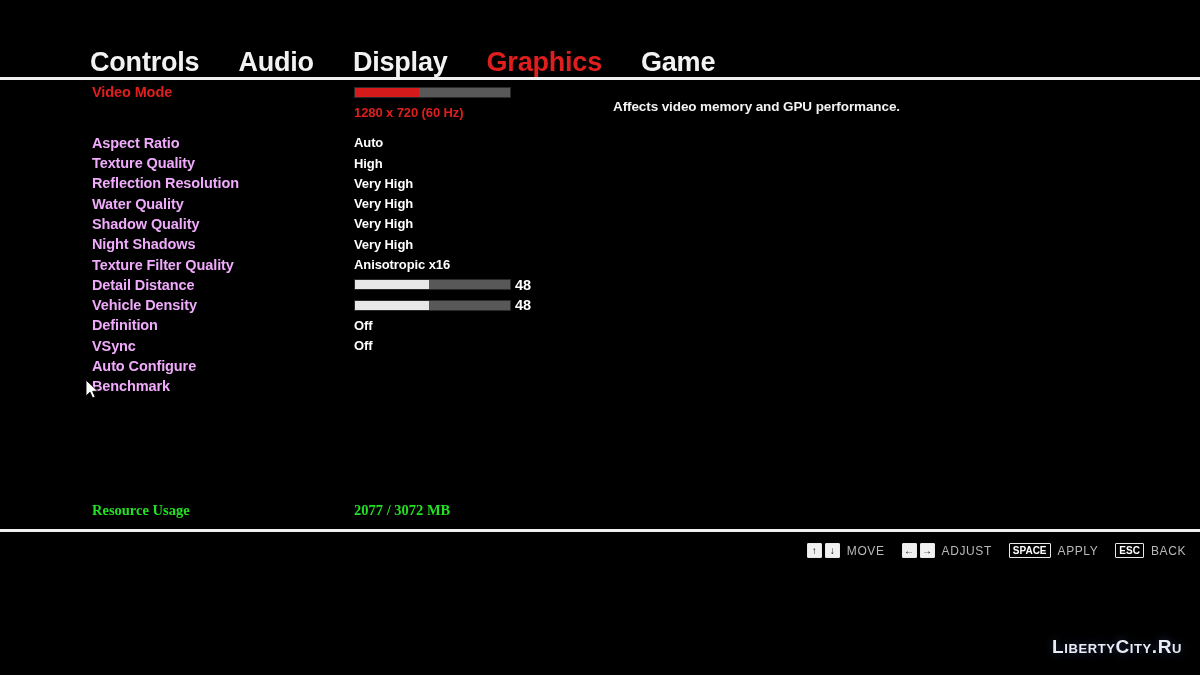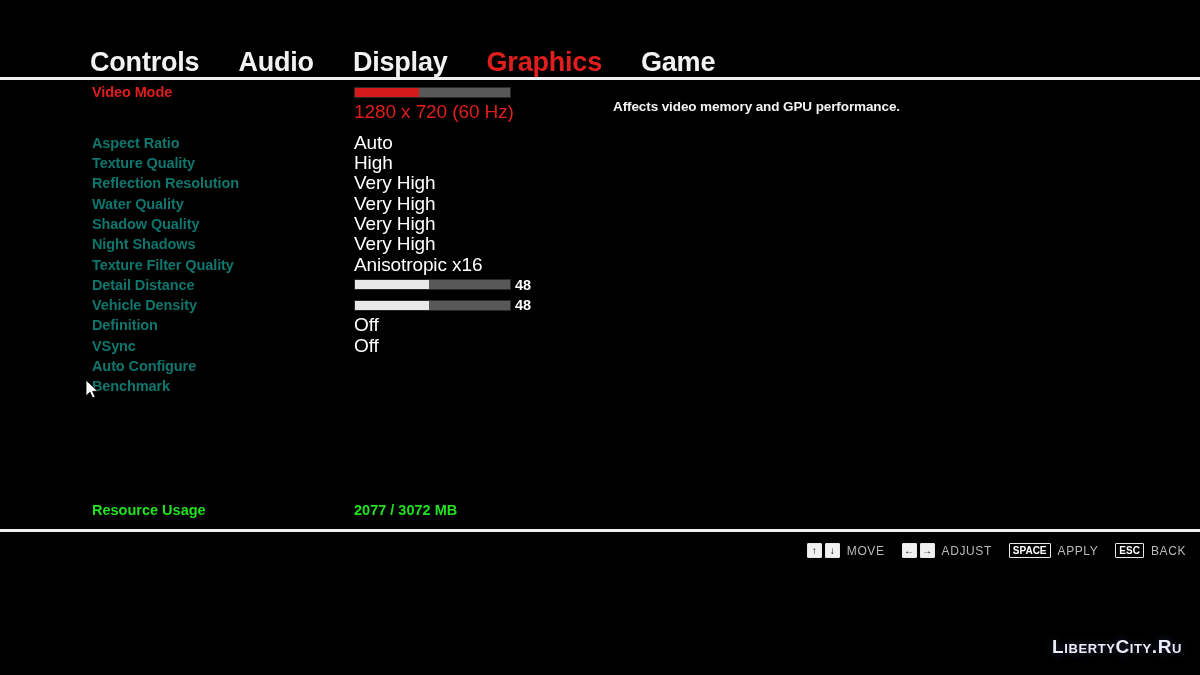--- a/index.html
+++ b/index.html
@@ -72,30 +72,30 @@
     position: relative;
     height: 20.3px;
     display: flex;
     align-items: center;
   }
   .row-label {
     position: absolute;
     left: 92px;
     font-size: 14.5px;
     font-weight: bold;
-    color: #0f766e;
+    color: #f0abfc;
     white-space: nowrap;
     letter-spacing: -0.1px;
   }
   .row.highlight .row-label { color: #e01e1e; }
   .row-value {
     position: absolute;
     left: 354px;
-    font-size: 19px;
-    font-weight: normal;
+    font-size: 13px;
+    font-weight: bold;
     color: #ffffff;
     white-space: nowrap;
     letter-spacing: -0.1px;
   }
   .row.highlight .row-value { color: #e01e1e; }
 
   
   .slider {
     position: absolute;
     left: 354px;
@@ -134,20 +134,21 @@
     letter-spacing: -0.1px;
   }
 
   
   #resource-row {
     position: absolute;
     left: 0;
     top: 420px;
     width: 600px;
     height: 20px;
+    font-family: Liberation Serif, serif;
   }
   #resource-label {
     position: absolute;
     left: 92px;
     font-size: 14.5px;
     font-weight: bold;
     color: #22e022;
     white-space: nowrap;
   }
   #resource-value {

